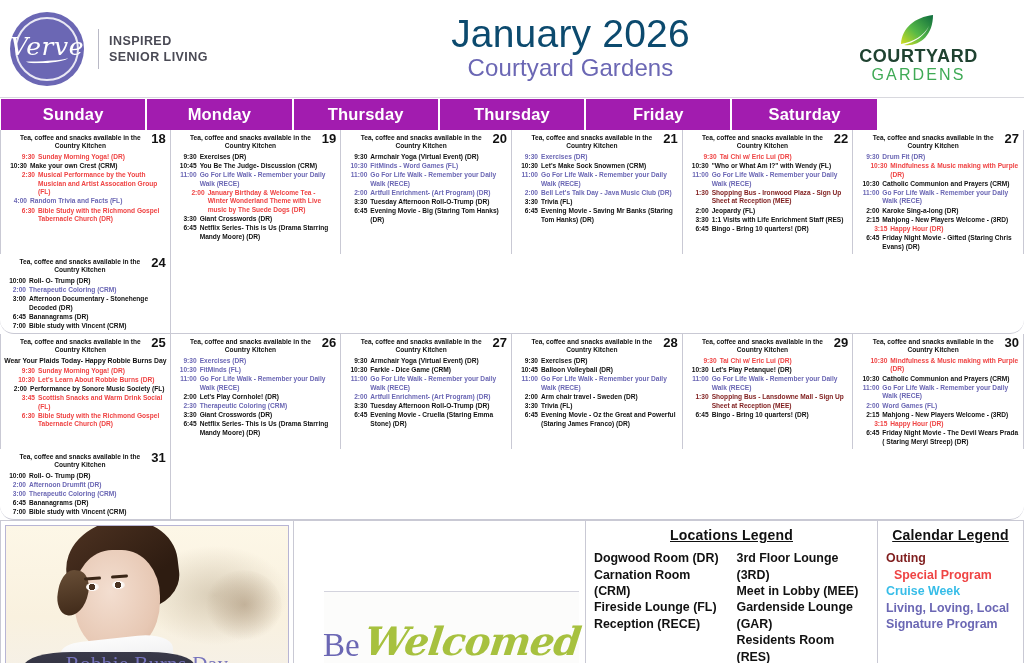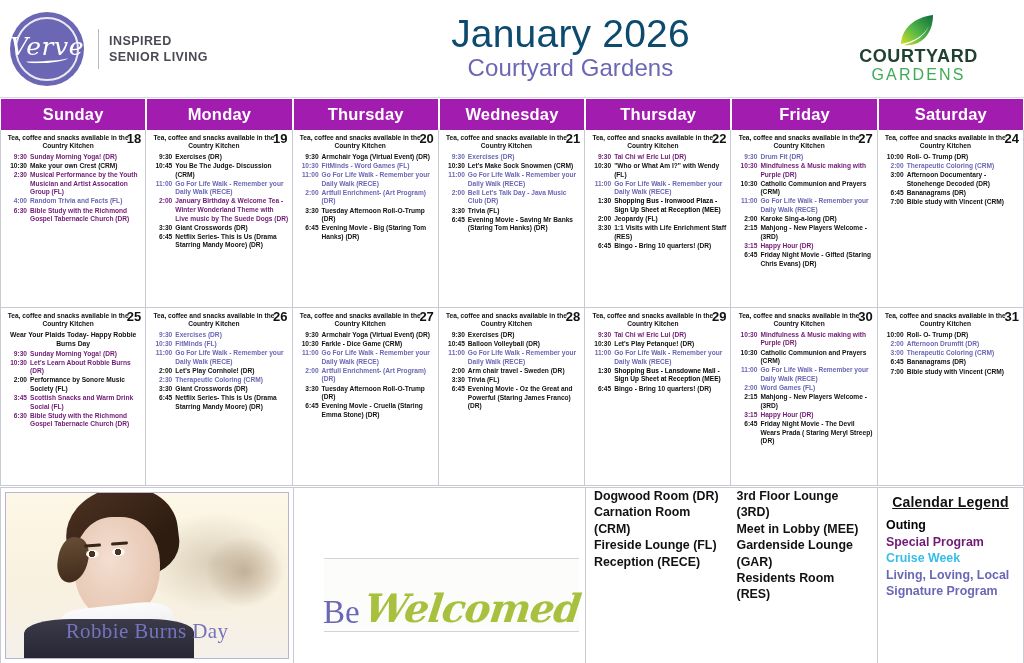--- a/index.html
+++ b/index.html
@@ -65,22 +65,22 @@
   }
   .dayhead div{
     background:#a21caf; color:#fff;
     display:flex; align-items:center; justify-content:center;
     font-size:16.5px; font-weight:bold; letter-spacing:.2px;
   }
 
   
   .weeks{ flex:1 1 auto; display:flex; flex-direction:column; }
   .week{
-    display:grid; grid-template-columns:repeat(7,1fr);
-    flex:0 0 178px; border-bottom:1px solid #c9c9d4;
+    display:grid; grid-template-columns:repeat(6,1fr);
+    flex:0 0 178px; border-bottom:1px solid #c9c9d4;border-radius:14px;
   }
   .cell{
     border-right:1px solid #c9c9d4;
     padding:3px 3px 2px 3px;
     position:relative; overflow:hidden;
   }
   .cell:first-child{ border-left:1px solid #c9c9d4; }
   .daynum{
     position:absolute; top:2px; right:4px;
     font-size:13px; font-weight:bold; color:#111; line-height:1;
@@ -93,22 +93,22 @@
     display:flex; font-size:6.6px; line-height:1.3;
     margin-bottom:.6px; font-weight:bold;
   }
   .ev .t{ flex:0 0 26px; text-align:right; padding-right:3px; }
   .ev .d{ flex:1 1 auto; text-align:left; }
   .note{
     font-size:6.8px; font-weight:bold; text-align:center;
     line-height:1.3; color:#111; margin-bottom:1px;
   }
   .c-black{ color:#111; }
-  .c-out{ color:#000000; }
-  .c-spec{ color:#701a75; }
+  .c-out{ color:#7f1d1d; }
+  .c-spec{ color:#ef4444;margin-left:8px; }
   .c-cruise{ color:#37bde8; }
   .c-llls{ color:#6b67b4; }
 
   
   .bottom{
     flex:0 0 176px; display:grid;
     grid-template-columns:294px 292px 292px 146px;
     border-top:1px solid #c9c9d4;
   }
   .bpanel{ border-right:1px solid #c9c9d4; position:relative; overflow:hidden; }
@@ -235,21 +235,20 @@
       </div>
       <div class="cy-name">COURTYARD</div>
       <div class="cy-sub">GARDENS</div>
     </div>
   </div>
 
   <div class="dayhead">
     <div>Sunday</div>
     <div>Monday</div>
     <div>Thursday</div>
-    <div>Wednesday</div>
     <div>Thursday</div>
     <div>Friday</div>
     <div>Saturday</div>
   </div>
 
   <div class="weeks" id="weeks">
       <div class="week">
         <div class="cell">
           <div class="daynum">18</div>
           <div class="tealine">Tea, coffee and snacks available in the Country Kitchen</div>
@@ -667,20 +666,21 @@
     </div>
 
     <div class="bpanel">
       <div class="welcome-box">
         <span class="wc-be">Be</span>
         <span class="wc-word">Welcomed</span>
       </div>
     </div>
 
     <div class="bpanel">
+      <div class="leg-title">Locations Legend</div>
       <div class="loc-cols">
         <div>
           <div class="loc-item">Dogwood Room (DR)</div>
           <div class="loc-item">Carnation Room (CRM)</div>
           <div class="loc-item">Fireside Lounge (FL)</div>
           <div class="loc-item">Reception (RECE)</div>
         </div>
         <div>
           <div class="loc-item">3rd Floor Lounge (3RD)</div>
           <div class="loc-item">Meet in Lobby (MEE)</div>

